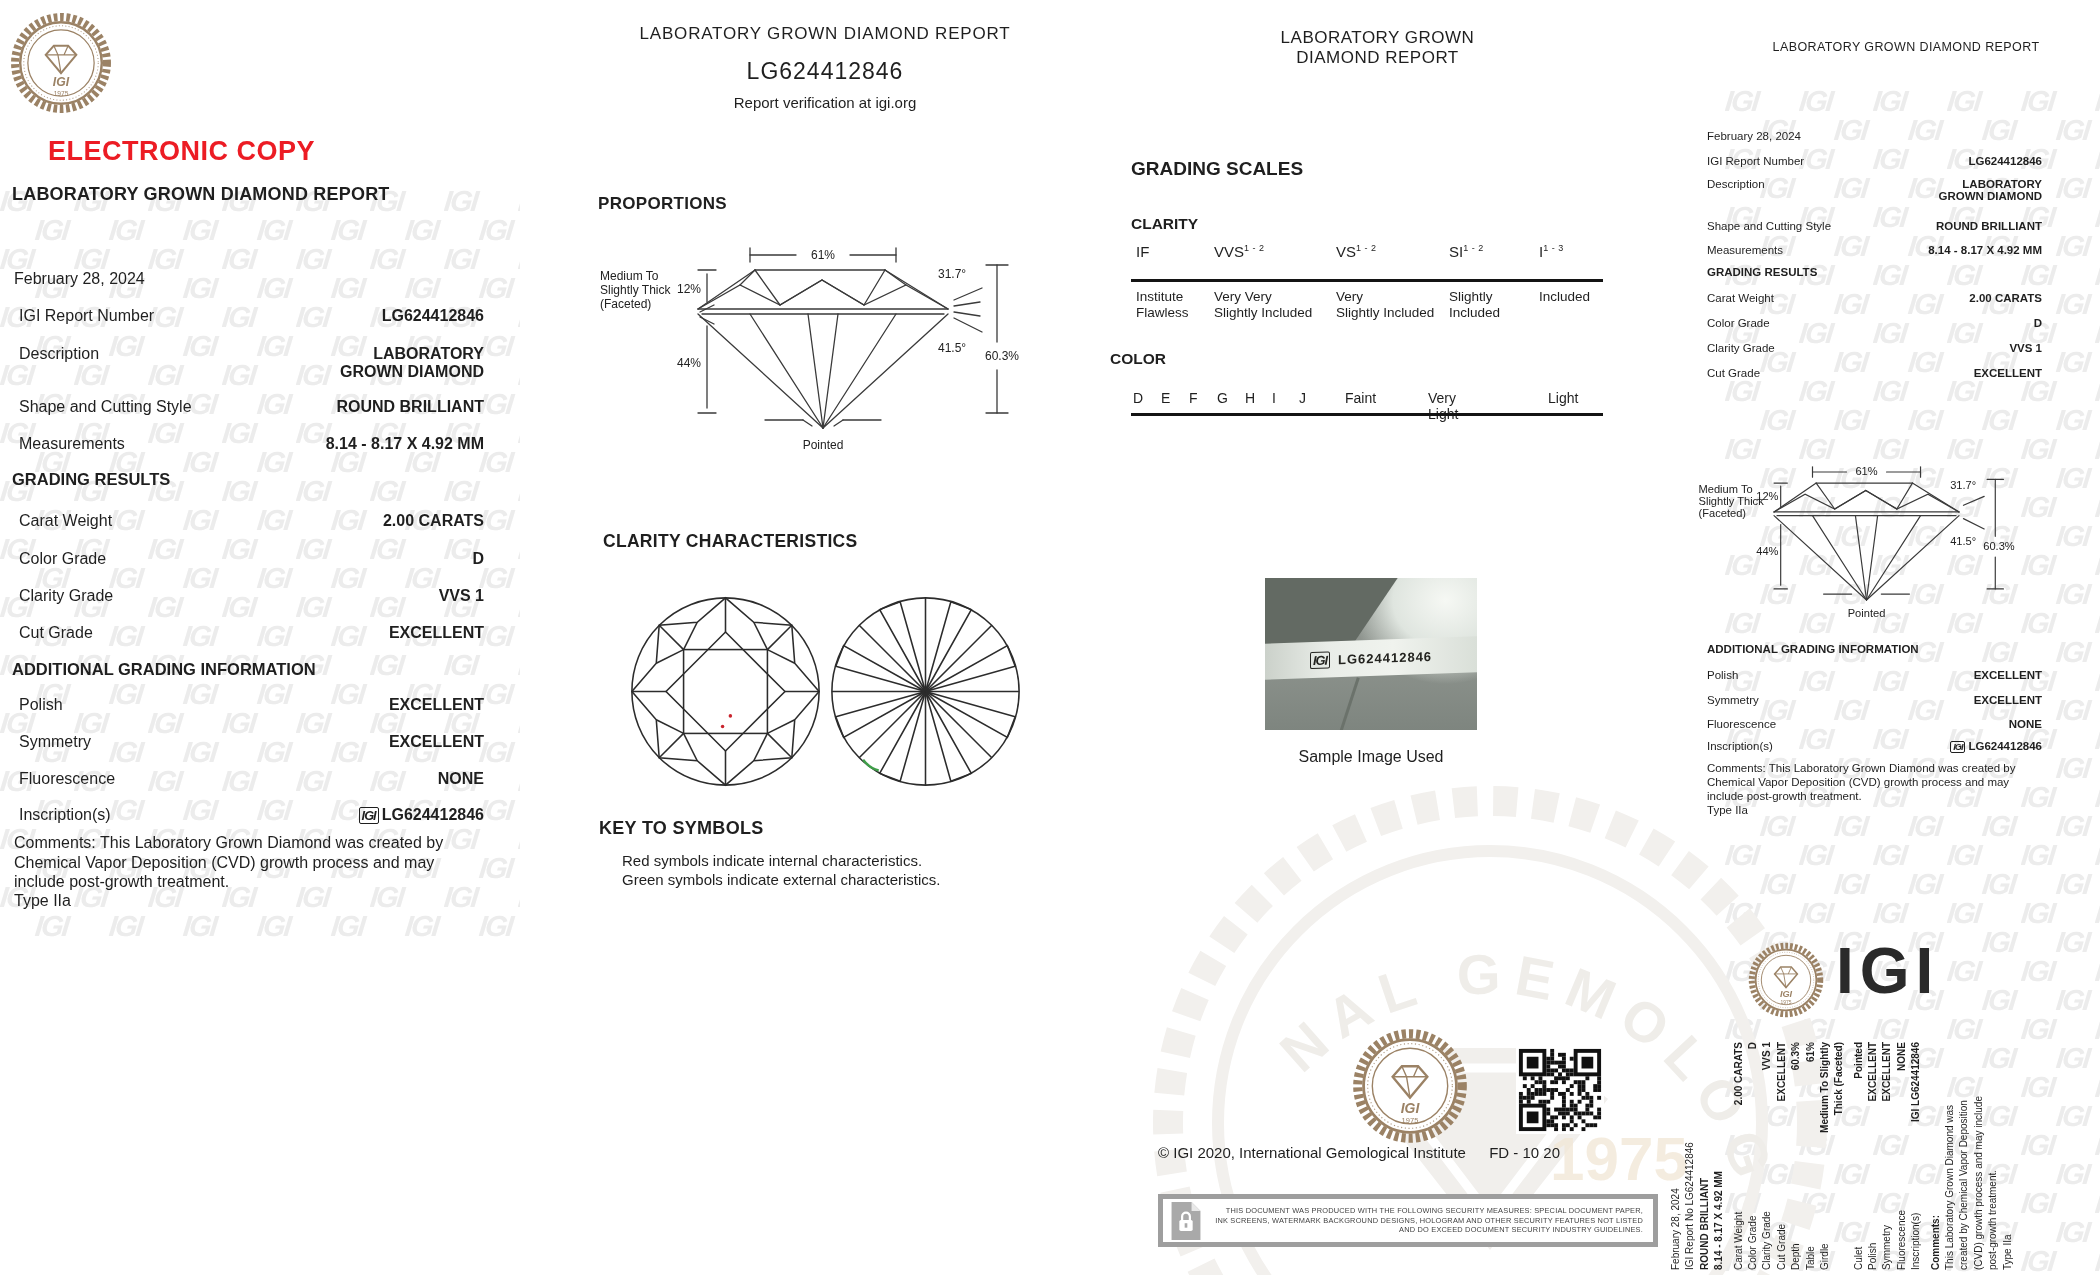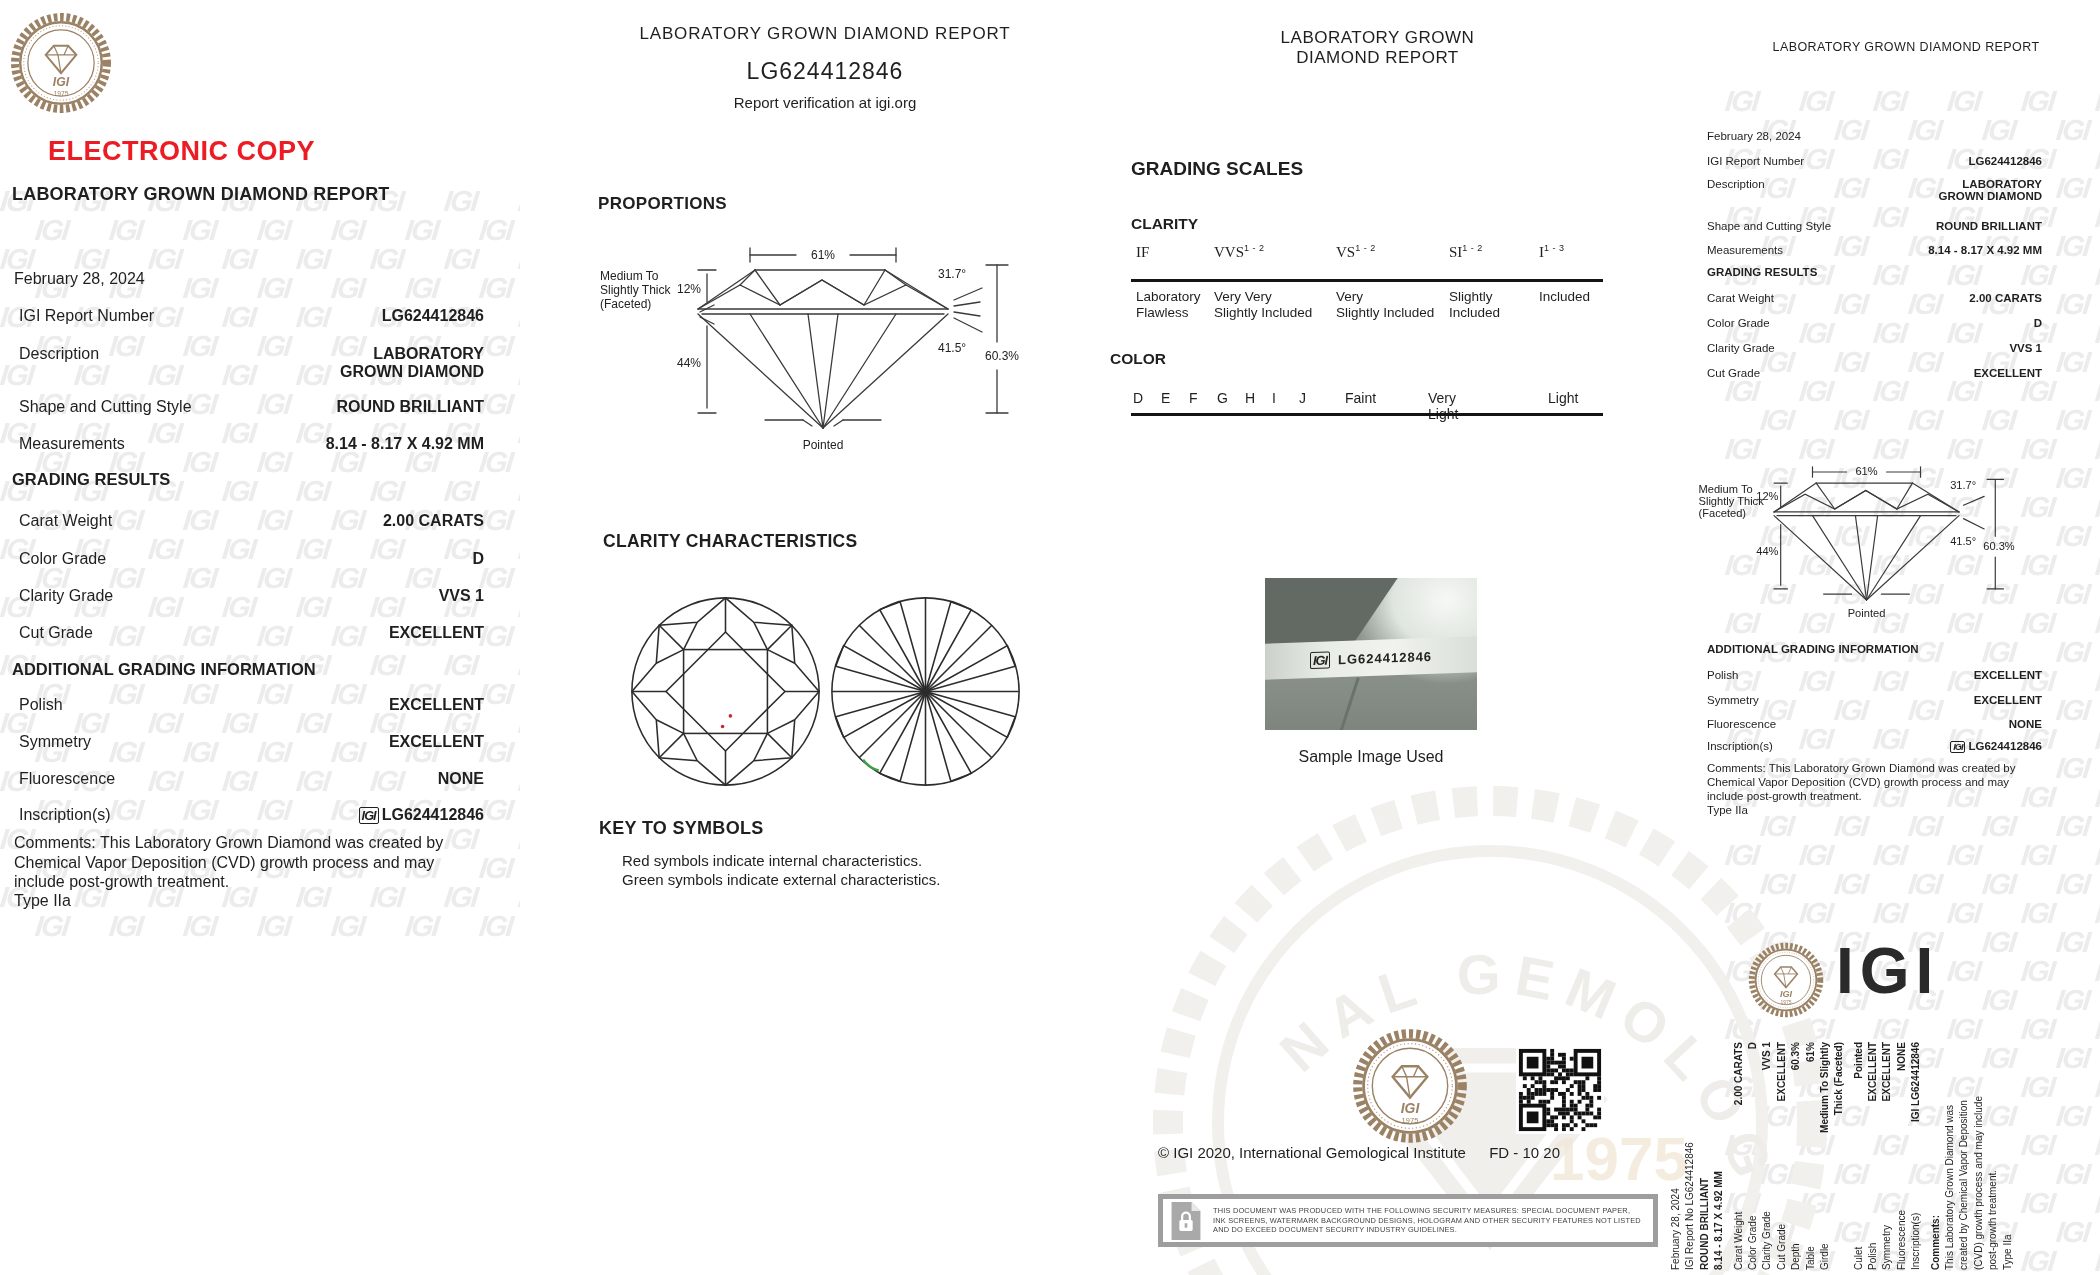--- a/index.html
+++ b/index.html
@@ -20,21 +20,21 @@
   
   .c-title{position:absolute;left:560px;width:530px;text-align:center;font-size:17px;letter-spacing:.8px;font-weight:500;}
   .c-number{position:absolute;left:560px;width:530px;text-align:center;font-size:23px;letter-spacing:1px;}
   .c-verif{position:absolute;left:560px;width:530px;text-align:center;font-size:15px;}
   .c-h{position:absolute;font-weight:bold;font-size:17px;letter-spacing:.3px;}
   .key-line{position:absolute;left:622px;font-size:15px;}
   .website{position:absolute;left:560px;width:582px;text-align:center;font-size:18px;font-weight:bold;}
   
   .gs-h{position:absolute;font-weight:bold;}
   .cl-col{float:left;}
-  .cl-grade{font-size:15px;font-family:Liberation Serif, serif;}
+  .cl-grade{font-size:15px;}
   .cl-sup{font-size:9px;vertical-align:super;letter-spacing:.5px;}
   .cl-desc{font-size:13.5px;line-height:16px;}
   .rule{position:absolute;background:#141414;height:3px;width:472px;left:1131px;}
   .col-letter{position:absolute;top:0;font-size:14px;}
   
   .sample{position:absolute;left:1265px;top:578px;width:212px;height:152px;overflow:hidden;}
   .sample .base{position:absolute;inset:0;background:linear-gradient(180deg,#868d87 0%,#8f958f 45%,#7e857f 100%);}
   .sample .glow{position:absolute;left:40%;top:-40%;width:90%;height:110%;
       background:radial-gradient(closest-side,#f6f8f4 0%,#dfe5df 55%,rgba(223,229,223,0) 100%);}
   .sample .wedge{position:absolute;left:-5%;top:-5%;width:70%;height:65%;background:#636a63;
@@ -52,21 +52,21 @@
   .rrow .val{position:absolute;right:0;top:0;font-weight:bold;text-align:right;}
   .rsec{position:absolute;left:1707px;font-size:11.5px;font-weight:bold;}
   .rcomments{position:absolute;left:1707px;width:328px;font-size:11.5px;line-height:13.8px;}
   .glyph{font-weight:bold;font-style:italic;letter-spacing:-1px;font-size:.8em;border:1px solid currentColor;border-radius:2px;padding:0 2px;margin-right:3px;}
   
   .igi-word{position:absolute;left:1836px;top:934px;font-size:64px;font-weight:bold;letter-spacing:6px;color:#2a2a2a;}
   
   .copyright{position:absolute;left:1158px;top:1144px;font-size:15px;}
   .formcode{position:absolute;left:1480px;top:1144px;width:80px;text-align:right;font-size:15px;}
   .strip{position:absolute;left:1158px;top:1194px;width:500px;height:53px;border:5px solid #9e9e9e;
-         box-sizing:border-box;background:#fff;display:flex;align-items:center;}
+         box-sizing:border-box;background:#fff;display:flex;align-items:center;text-align:right;}
   .strip .stext{font-size:7.4px;line-height:9.8px;letter-spacing:.2px;color:#3f3f3f;width:430px;}
   
   .stub{position:absolute;left:1670px;top:1042px;width:334px;height:228px;}
   .stub-inner{width:228px;height:334px;transform:translateY(228px) rotate(-90deg);transform-origin:0 0;}
   .srow{display:flex;justify-content:space-between;height:14.4px;font-size:10px;white-space:nowrap;}
   .srow .sv{font-weight:bold;}
   .srow.bold .sl{font-weight:bold;}
   .srow.gap{margin-left:0;margin-top:5px;}
 </style>
 </head>
@@ -307,21 +307,21 @@
 
   <div class="abs" style="left:1136px;top:243px;width:470px">
     <div class="cl-col" style="width:78px"><span class="cl-grade">IF</span><span class="cl-sup"></span></div>
     <div class="cl-col" style="width:122px"><span class="cl-grade">VVS</span><span class="cl-sup">1 - 2</span></div>
     <div class="cl-col" style="width:113px"><span class="cl-grade">VS</span><span class="cl-sup">1 - 2</span></div>
     <div class="cl-col" style="width:90px"><span class="cl-grade">SI</span><span class="cl-sup">1 - 2</span></div>
     <div class="cl-col" style="width:60px"><span class="cl-grade">I</span><span class="cl-sup">1 - 3</span></div>
   </div>
   <div class="rule" style="top:279px"></div>
   <div class="abs" style="left:1136px;top:289px;width:480px">
-    <div class="cl-col cl-desc" style="width:78px"><span>Laboratory</span><br><span>Flawless</span></div>
+    <div class="cl-col cl-desc" style="width:78px"><span>Institute</span><br><span>Flawless</span></div>
     <div class="cl-col cl-desc" style="width:122px"><span>Very Very</span><br><span>Slightly Included</span></div>
     <div class="cl-col cl-desc" style="width:113px"><span>Very</span><br><span>Slightly Included</span></div>
     <div class="cl-col cl-desc" style="width:90px"><span>Slightly</span><br><span>Included</span></div>
     <div class="cl-col cl-desc" style="width:60px"><span>Included</span><br><span></span></div>
   </div>
 
   <div class="gs-h" style="left:1110px;top:350px;font-size:15.5px">COLOR</div>
   <div class="abs" style="left:0;top:390px">
     <span class="col-letter" style="left:1133px">D</span>
     <span class="col-letter" style="left:1161px">E</span>

